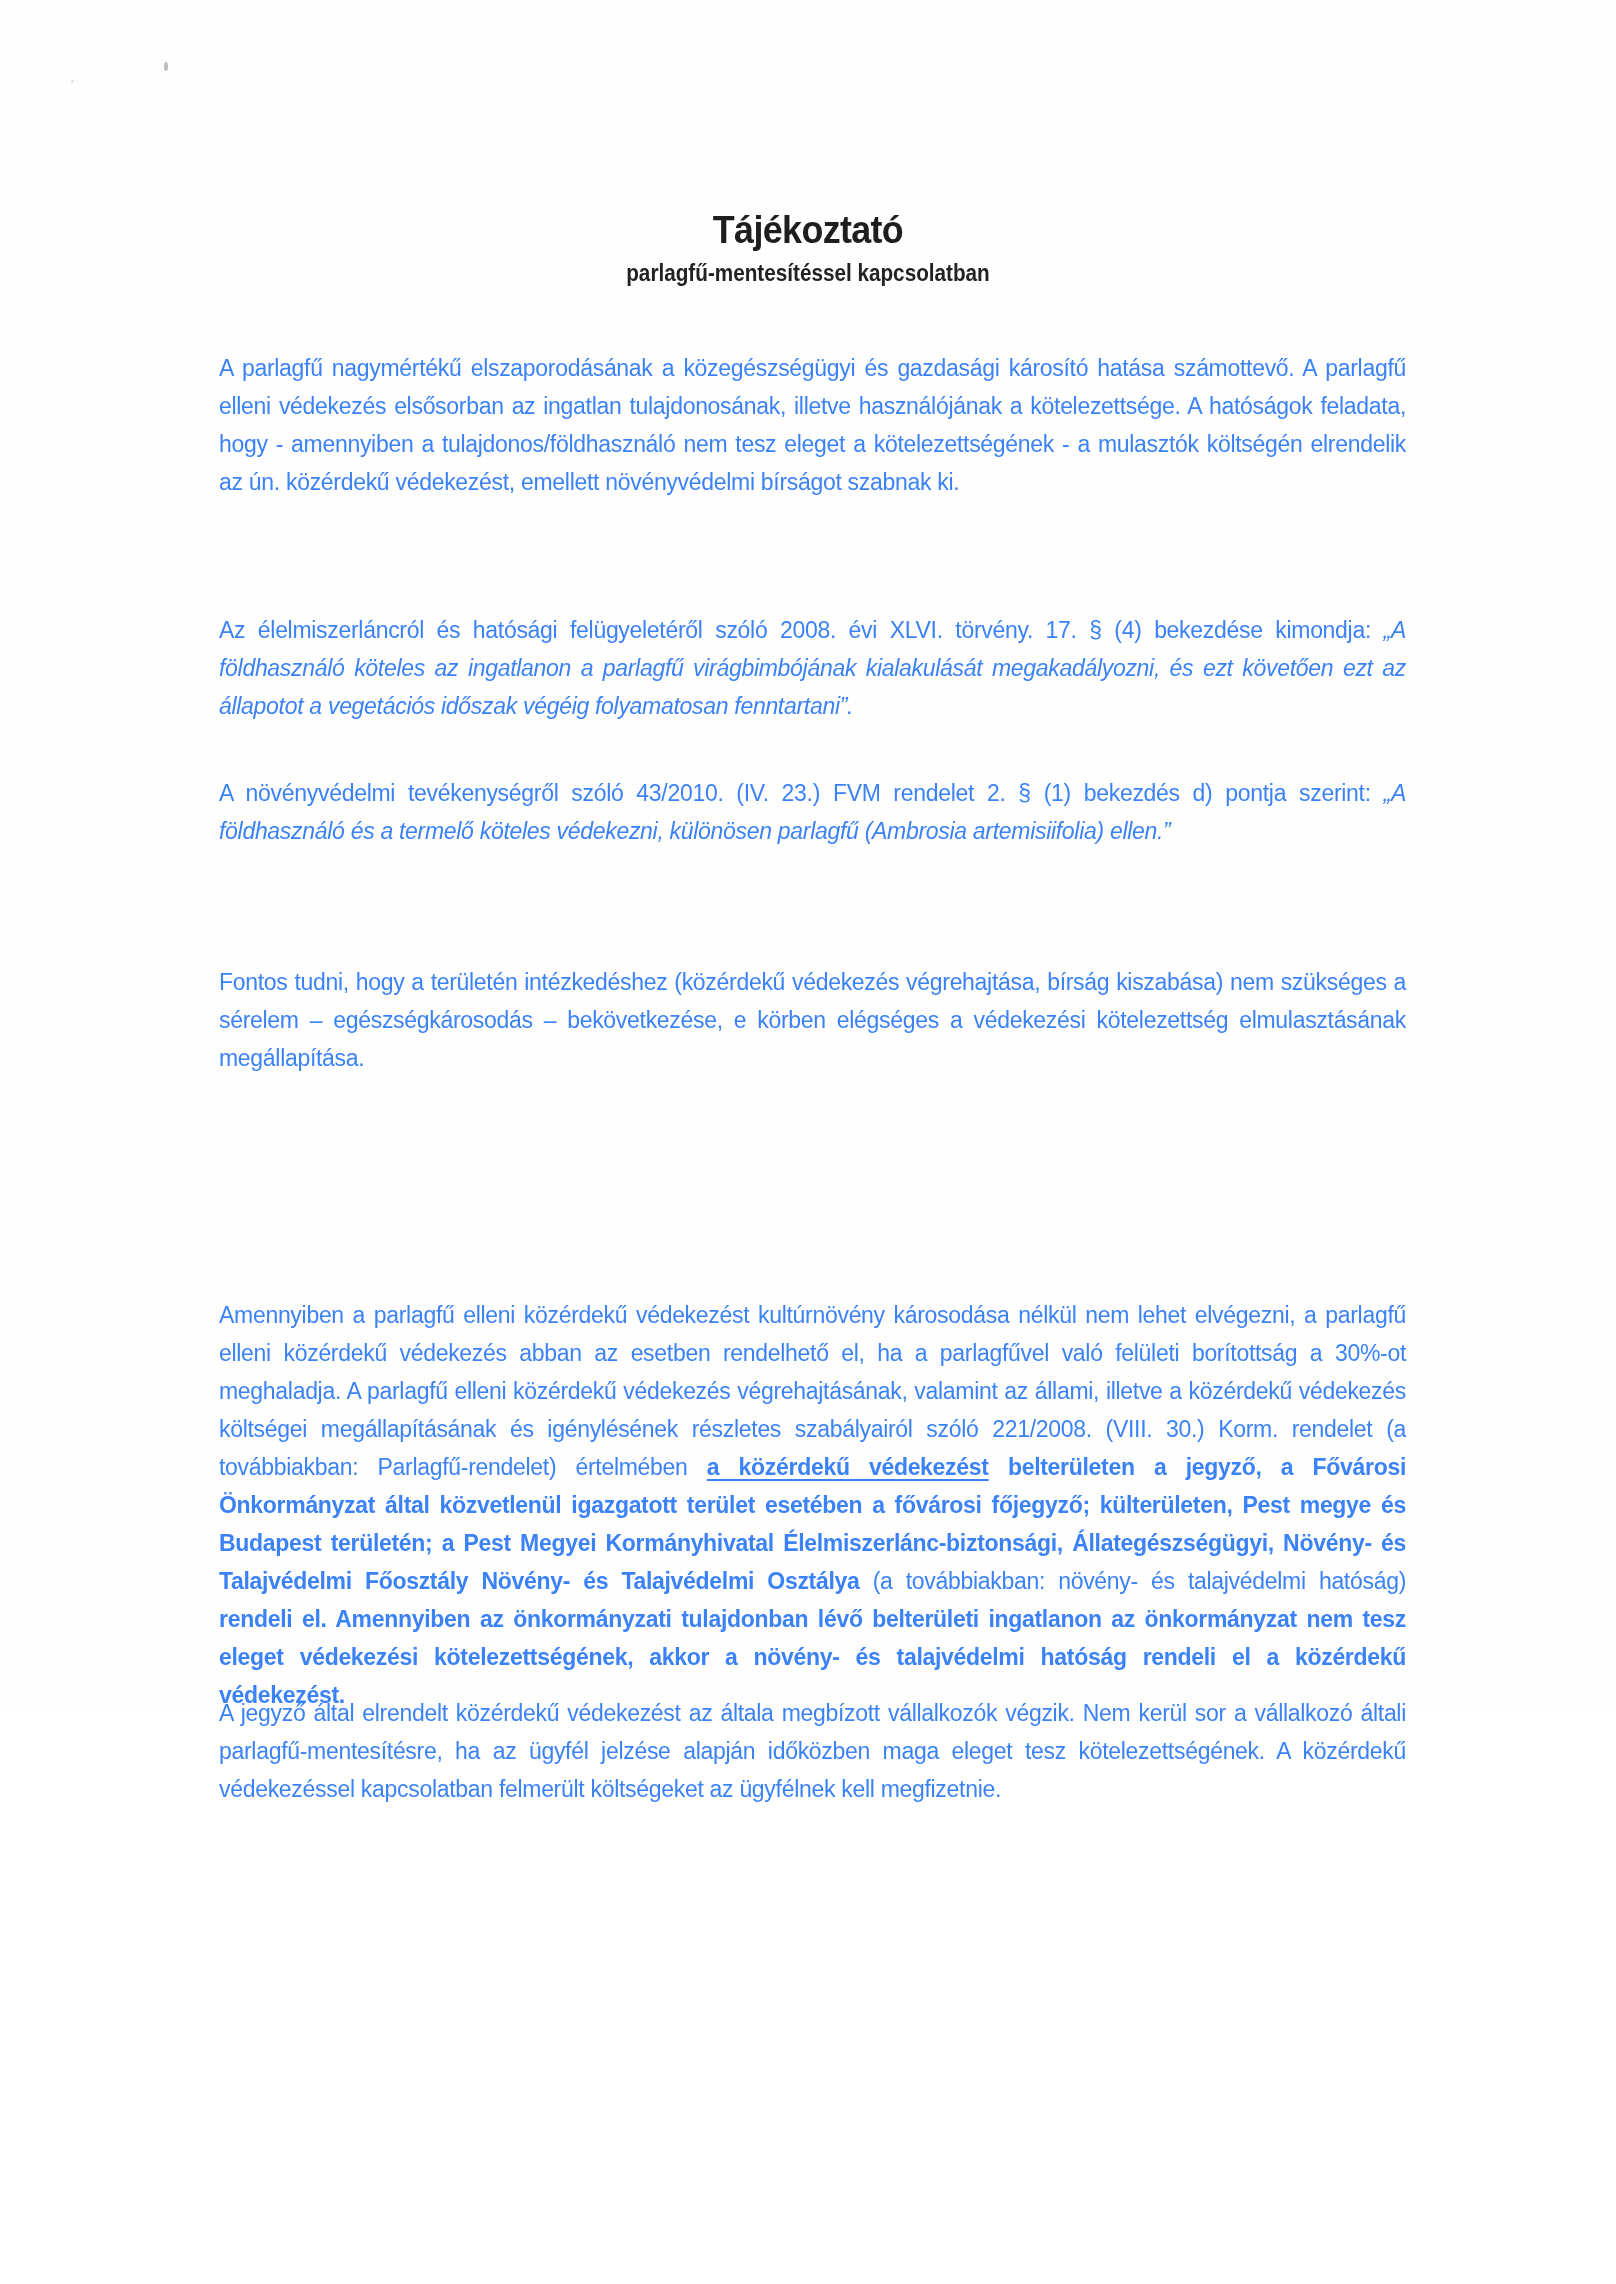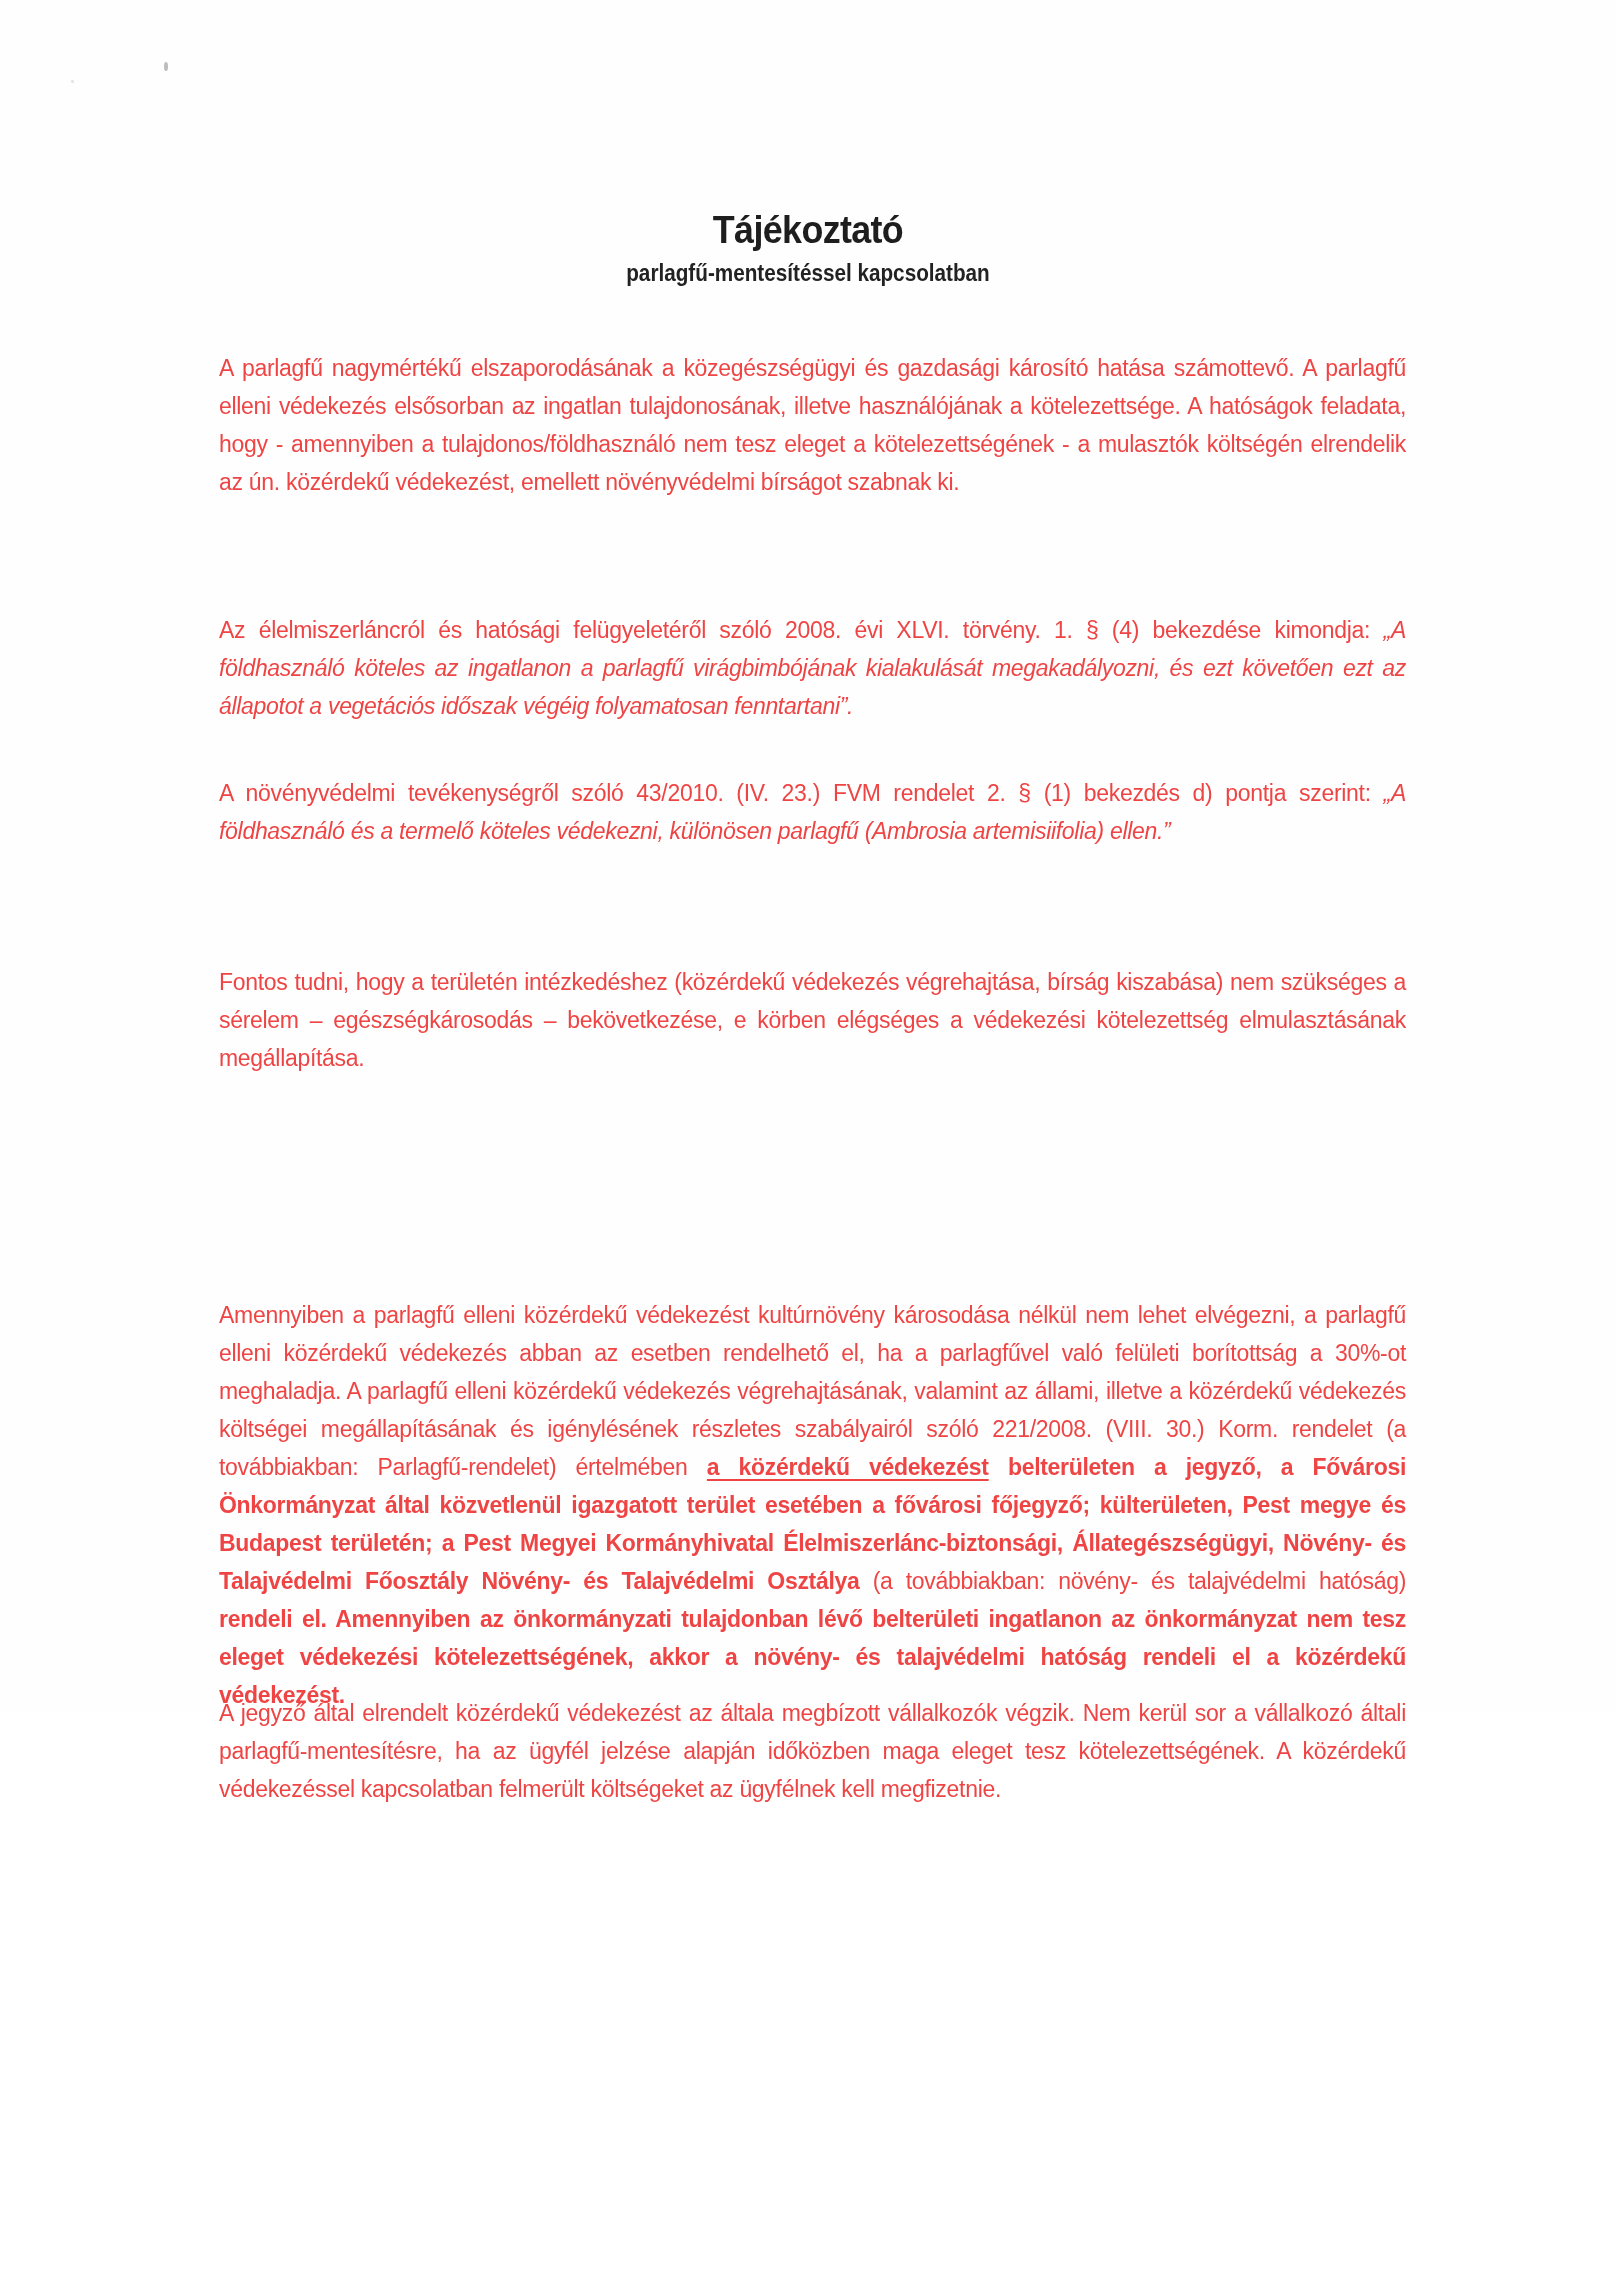--- a/index.html
+++ b/index.html
@@ -13,21 +13,21 @@
     font-size: 39px; font-weight: bold; letter-spacing: -0.7px; color: #1e1e1e;
     transform: scaleX(0.92);
   }
   .subtitle {
     position: absolute; left: 0; width: 1616px; top: 260px; text-align: center;
     font-size: 23px; font-weight: bold; color: #222;
     transform: scaleX(0.9);
   }
   .body {
     position: absolute; left: 219px; width: 1187px;
-    font-size: 23px; line-height: 38px; color: #ef4444;
+    font-size: 23px; line-height: 38px; color: #3b82f6;
     text-align: justify; letter-spacing: -0.3px;
   }
   .body p { margin: 0; }
   .p1 { top: 349px; }
   .p2 { top: 611px; }
   .p3 { top: 774px; }
   .p4 { top: 963px; }
   .p5 { top: 1122px; }
   .p6 { top: 1296px; }
   .p7 { top: 1694px; }
@@ -46,21 +46,21 @@
   <div class="speck" style="left:71px;top:80px;width:2.6px;height:2.6px;background:#e4e4e4;"></div>
 
   <div class="title">Tájékoztató</div>
   <div class="subtitle">parlagfű-mentesítéssel kapcsolatban</div>
 
   <div class="body p1 last-left">
     <p>A parlagfű nagymértékű elszaporodásának a közegészségügyi és gazdasági károsító hatása számottevő. A parlagfű elleni védekezés elsősorban az ingatlan tulajdonosának, illetve használójának a kötelezettsége. A hatóságok feladata, hogy - amennyiben a tulajdonos/földhasználó nem tesz eleget a kötelezettségének - a mulasztók költségén elrendelik az ún. közérdekű védekezést, emellett növényvédelmi bírságot szabnak ki.</p>
   </div>
 
   <div class="body p2 last-left">
-    <p><span>Az élelmiszerláncról és hatósági felügyeletéről szóló 2008. évi XLVI. törvény. 1. § (4) bekezdése kimondja: </span><em>„A földhasználó köteles az ingatlanon a parlagfű virágbimbójának kialakulását megakadályozni, és ezt követően ezt az állapotot a vegetációs időszak végéig folyamatosan fenntartani”.</em></p>
+    <p><span>Az élelmiszerláncról és hatósági felügyeletéről szóló 2008. évi XLVI. törvény. 17. § (4) bekezdése kimondja: </span><em>„A földhasználó köteles az ingatlanon a parlagfű virágbimbójának kialakulását megakadályozni, és ezt követően ezt az állapotot a vegetációs időszak végéig folyamatosan fenntartani”.</em></p>
   </div>
 
   <div class="body p3 last-left">
     <p><span>A növényvédelmi tevékenységről szóló 43/2010. (IV. 23.) FVM rendelet 2. § (1) bekezdés d) pontja szerint: </span><em>„A földhasználó és a termelő köteles védekezni, különösen parlagfű (Ambrosia artemisiifolia) ellen.”</em></p>
   </div>
 
   <div class="body p4 last-left">
     <p>Fontos tudni, hogy a területén intézkedéshez (közérdekű védekezés végrehajtása, bírság kiszabása) nem szükséges a sérelem – egészségkárosodás – bekövetkezése, e körben elégséges a védekezési kötelezettség elmulasztásának megállapítása.</p>
   </div>
 

